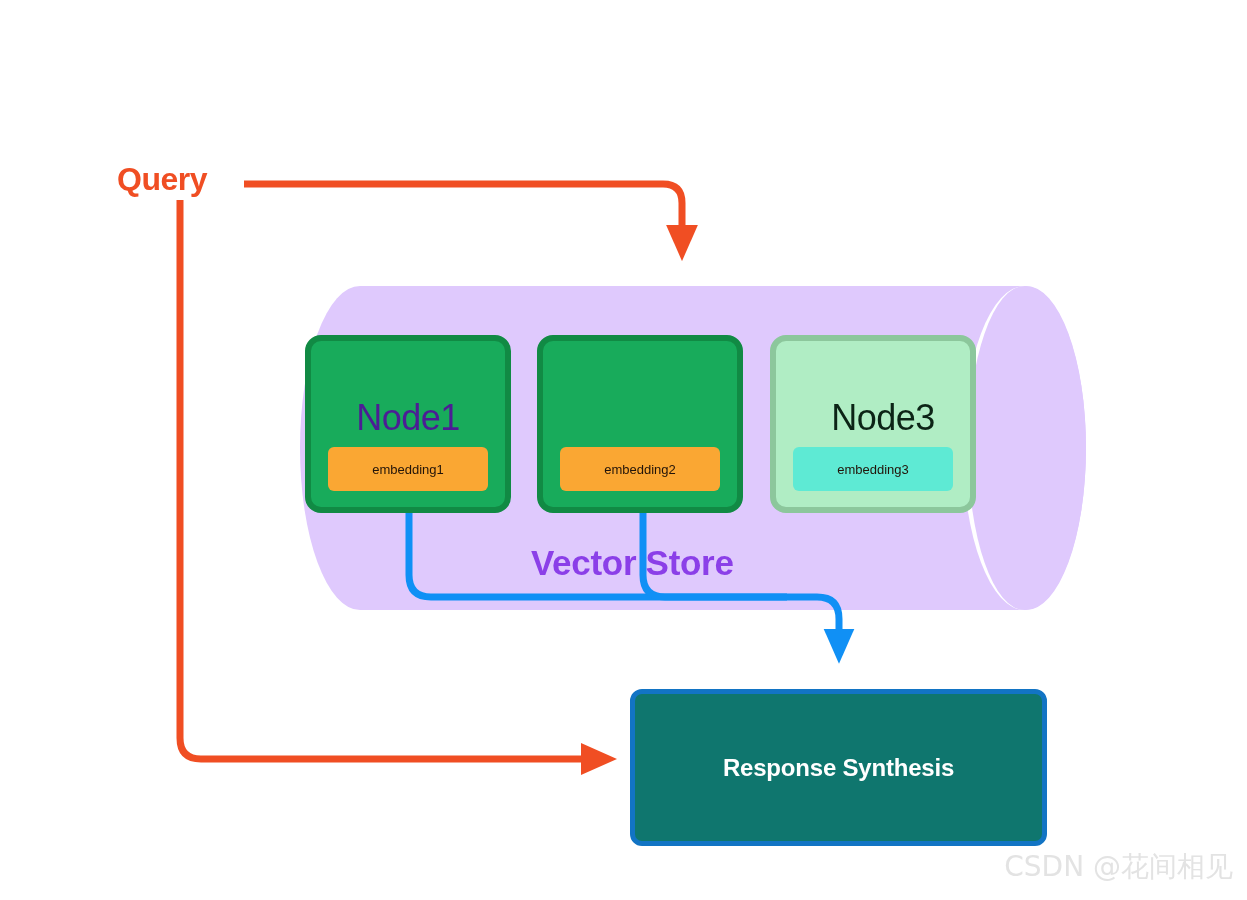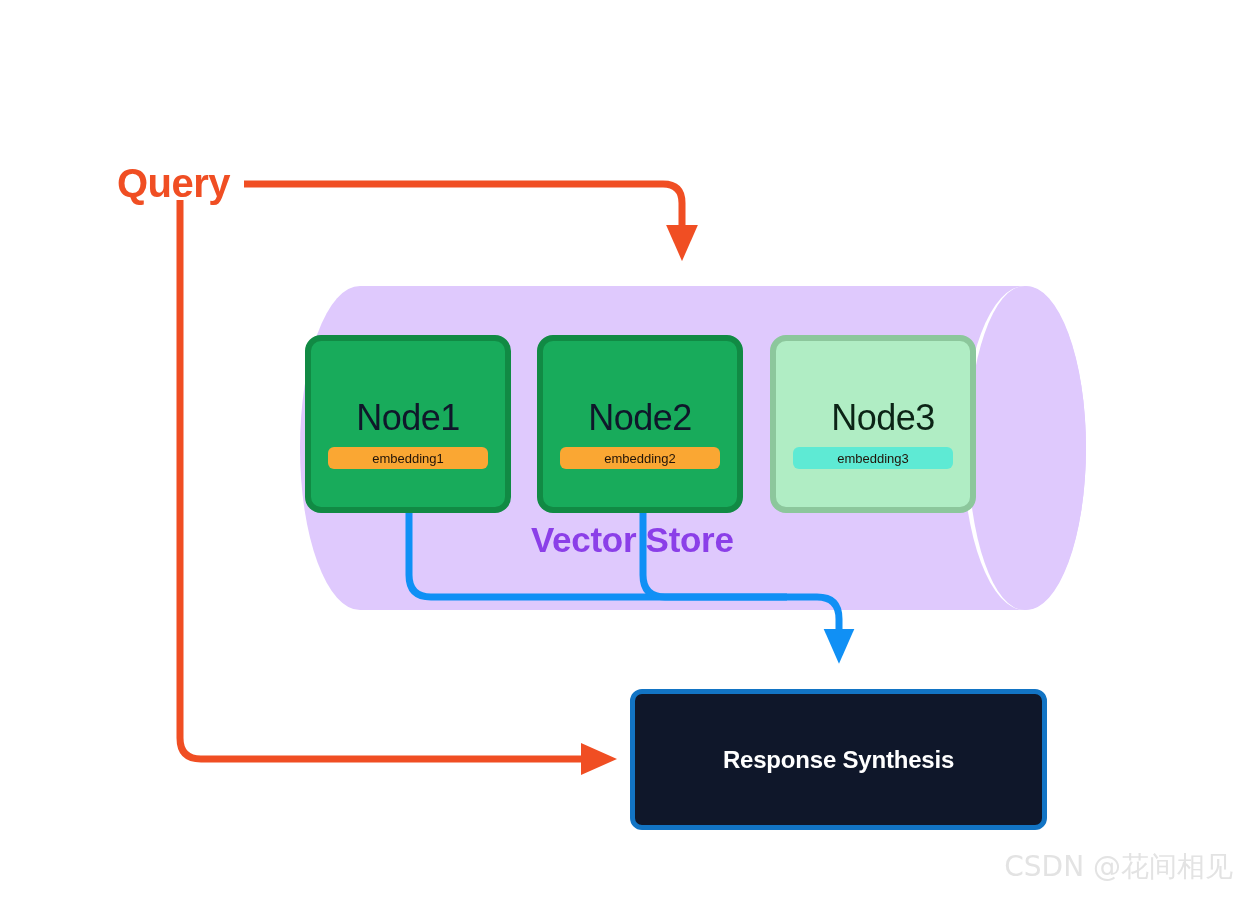--- a/index.html
+++ b/index.html
@@ -30,21 +30,21 @@
     width: 1247px;
     height: 900px;
     pointer-events: none;
   }
 
   
   #query-label {
     position: absolute;
     left: 117px;
     top: 163px;
-    font-size: 40px;
+    font-size: 32px;
     font-weight: bold;
     color: #F04E23;
     letter-spacing: -0.5px;
     line-height: 1;
     white-space: nowrap;
   }
 
   
   #query-embedding-pill {
     position: absolute;
@@ -102,21 +102,21 @@
     height: 324px;
     border-radius: 50%;
     background: #DFC9FD;
     border-left: 5px solid #ffffff;
     box-sizing: border-box;
   }
 
   #vector-store-label {
     position: absolute;
     left: 531px;
-    top: 520px;
+    top: 543px;
     font-size: 35px;
     font-weight: bold;
     color: #8B3FE8;
     white-space: nowrap;
     letter-spacing: -0.3px;
     z-index: 6;
   }
 
   
   .node {
@@ -140,30 +140,30 @@
     position: absolute;
     left: 0;
     right: 0;
     top: 59px;
     text-align: center;
     font-size: 36px;
     font-weight: 400;
     line-height: 1;
     letter-spacing: -0.5px;
   }
-  .node-active .node-title { color: #0f172a; }
+  .node-active .node-title { color: #4c1d95; }
   .node-faded  .node-title { color: #0C2416; margin-left: 20px; }
 
   .emb-pill {
     position: absolute;
     left: 50%;
     transform: translateX(-50%);
     top: 106px;
     width: 160px;
-    height: 22px;
+    height: 44px;
     border-radius: 6px;
     display: flex;
     align-items: center;
     justify-content: center;
   }
   .emb-active { background: #FAA733; }
   .emb-faded  { background: #5eead4; }
   .emb-pill .emb-text {
     font-size: 13px;
     color: #221409;
@@ -174,22 +174,22 @@
   #node1 { left: 305px; top: 335px; }
   #node2 { left: 537px; top: 335px; }
   #node3 { left: 770px; top: 335px; }
 
   
   #response-box {
     position: absolute;
     left: 630px;
     top: 689px;
     width: 417px;
-    height: 141px;
-    background: #0f172a;
+    height: 157px;
+    background: #0f766e;
     border: 5px solid #1274C4;
     border-radius: 12px;
     box-sizing: border-box;
     z-index: 4;
     display: flex;
     align-items: center;
     justify-content: center;
   }
   #response-box .resp-text {
     font-size: 24px;
@@ -244,21 +244,20 @@
   </div>
 
   <div id="node1" class="node node-active">
     <div class="node-title">Node1</div>
     <div class="emb-pill emb-active">
       <span class="emb-text">embedding1</span>
     </div>
   </div>
 
   <div id="node2" class="node node-active">
-    <div class="node-title">Node2</div>
     <div class="emb-pill emb-active">
       <span class="emb-text">embedding2</span>
     </div>
   </div>
 
   <div id="node3" class="node node-faded">
     <div class="node-title">Node3</div>
     <div class="emb-pill emb-faded">
       <span class="emb-text">embedding3</span>
     </div>

